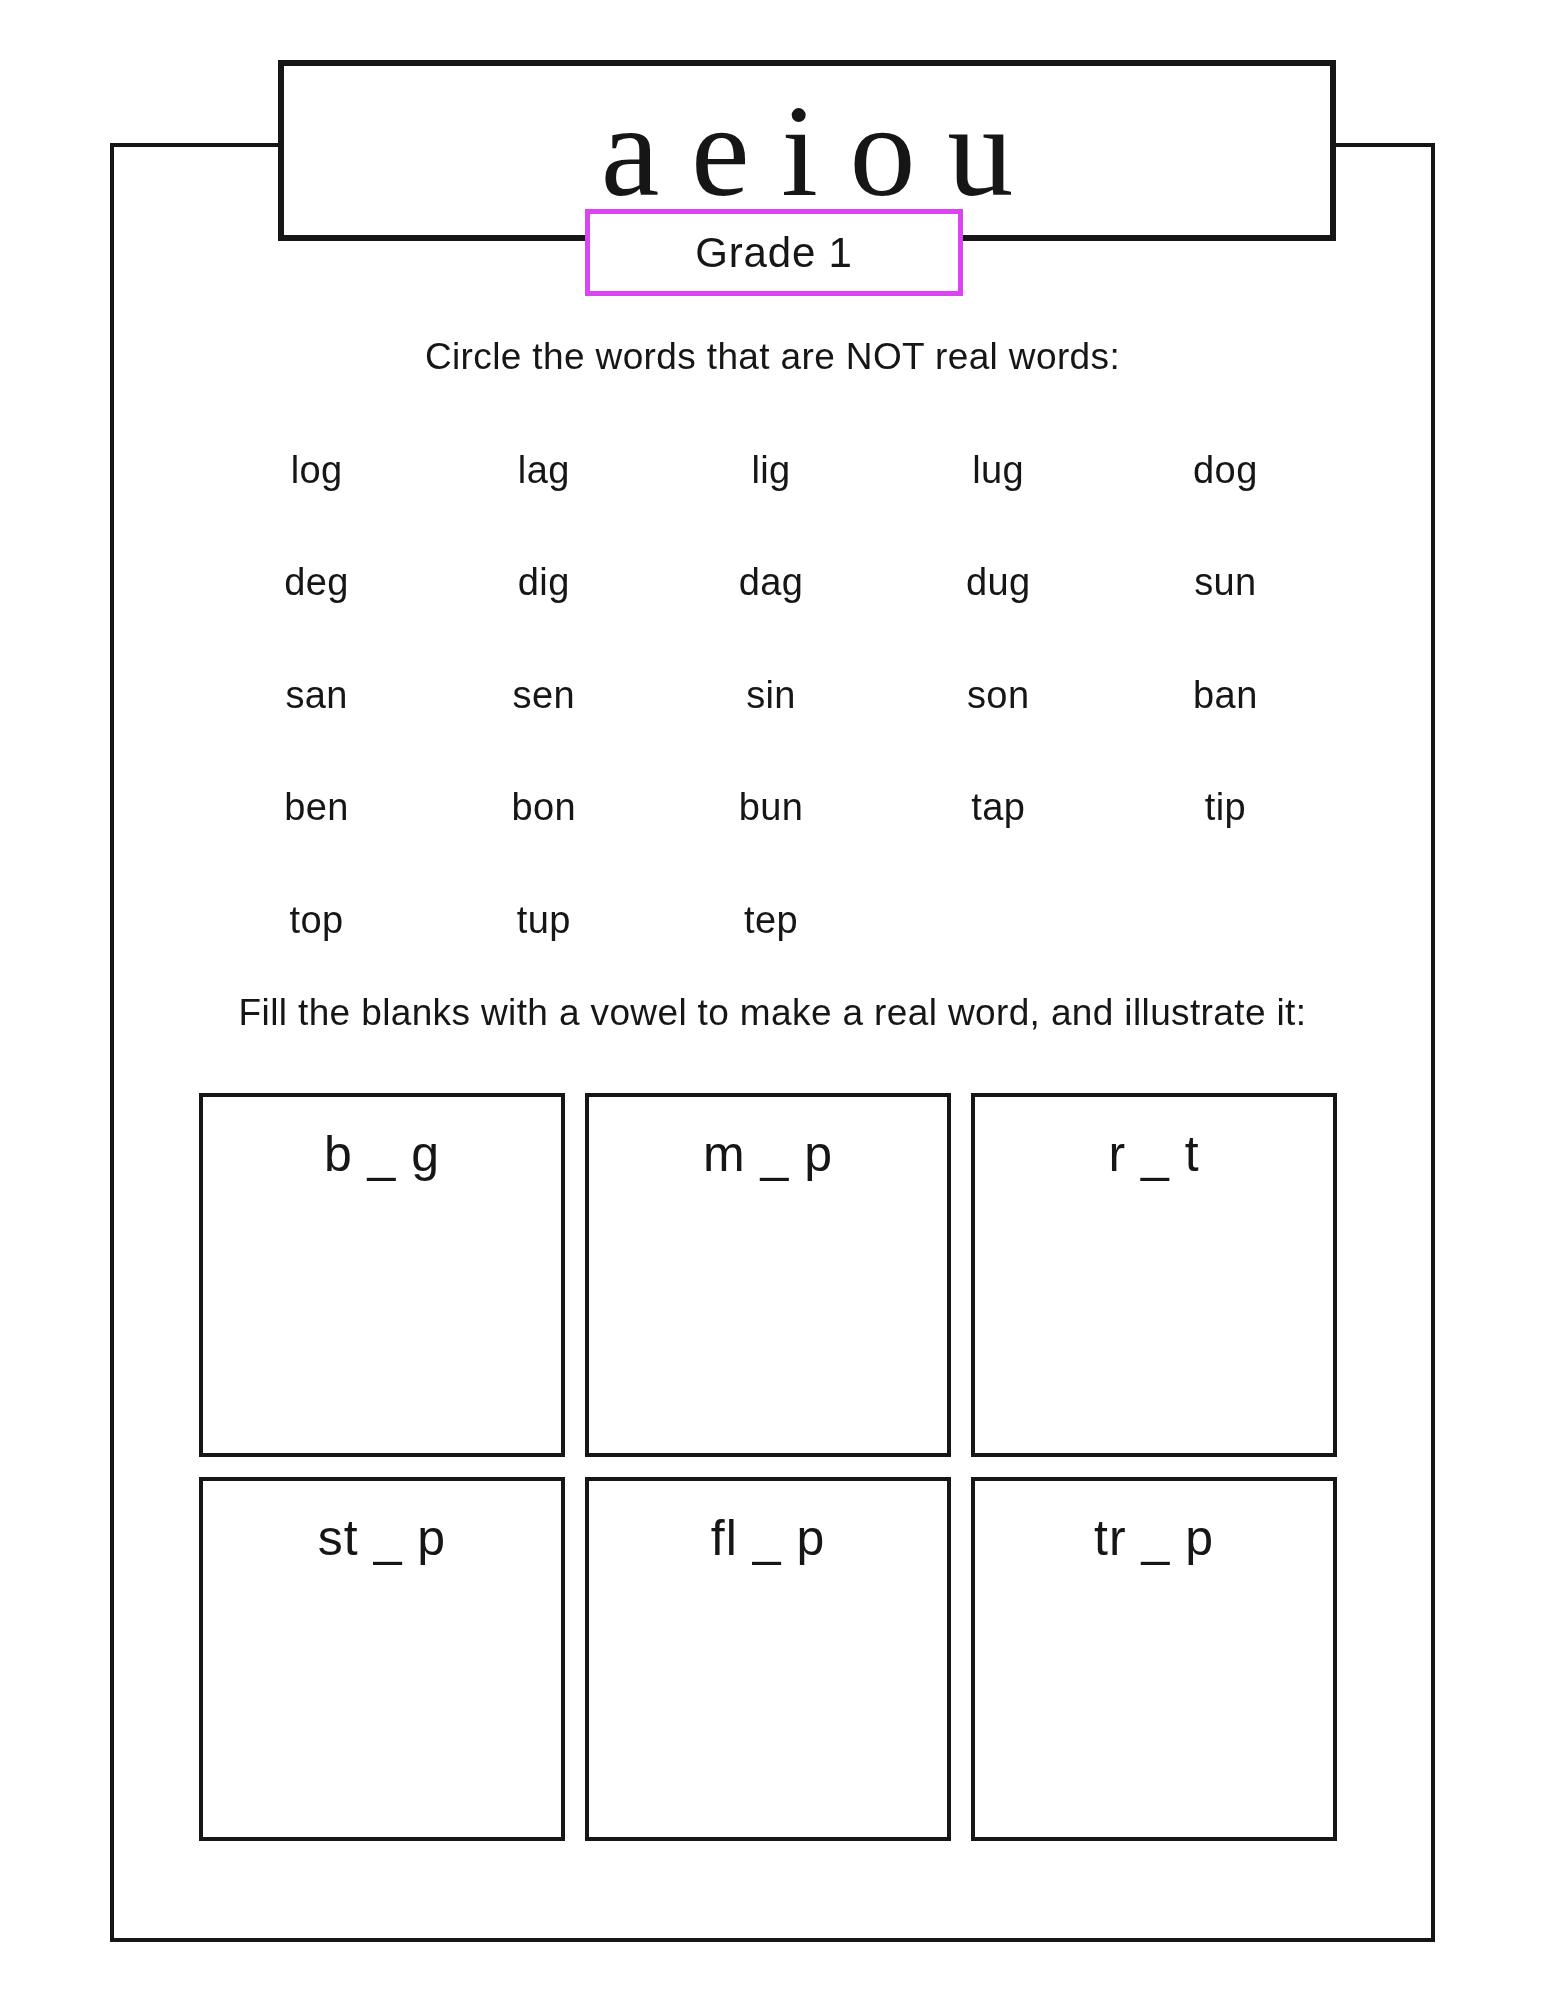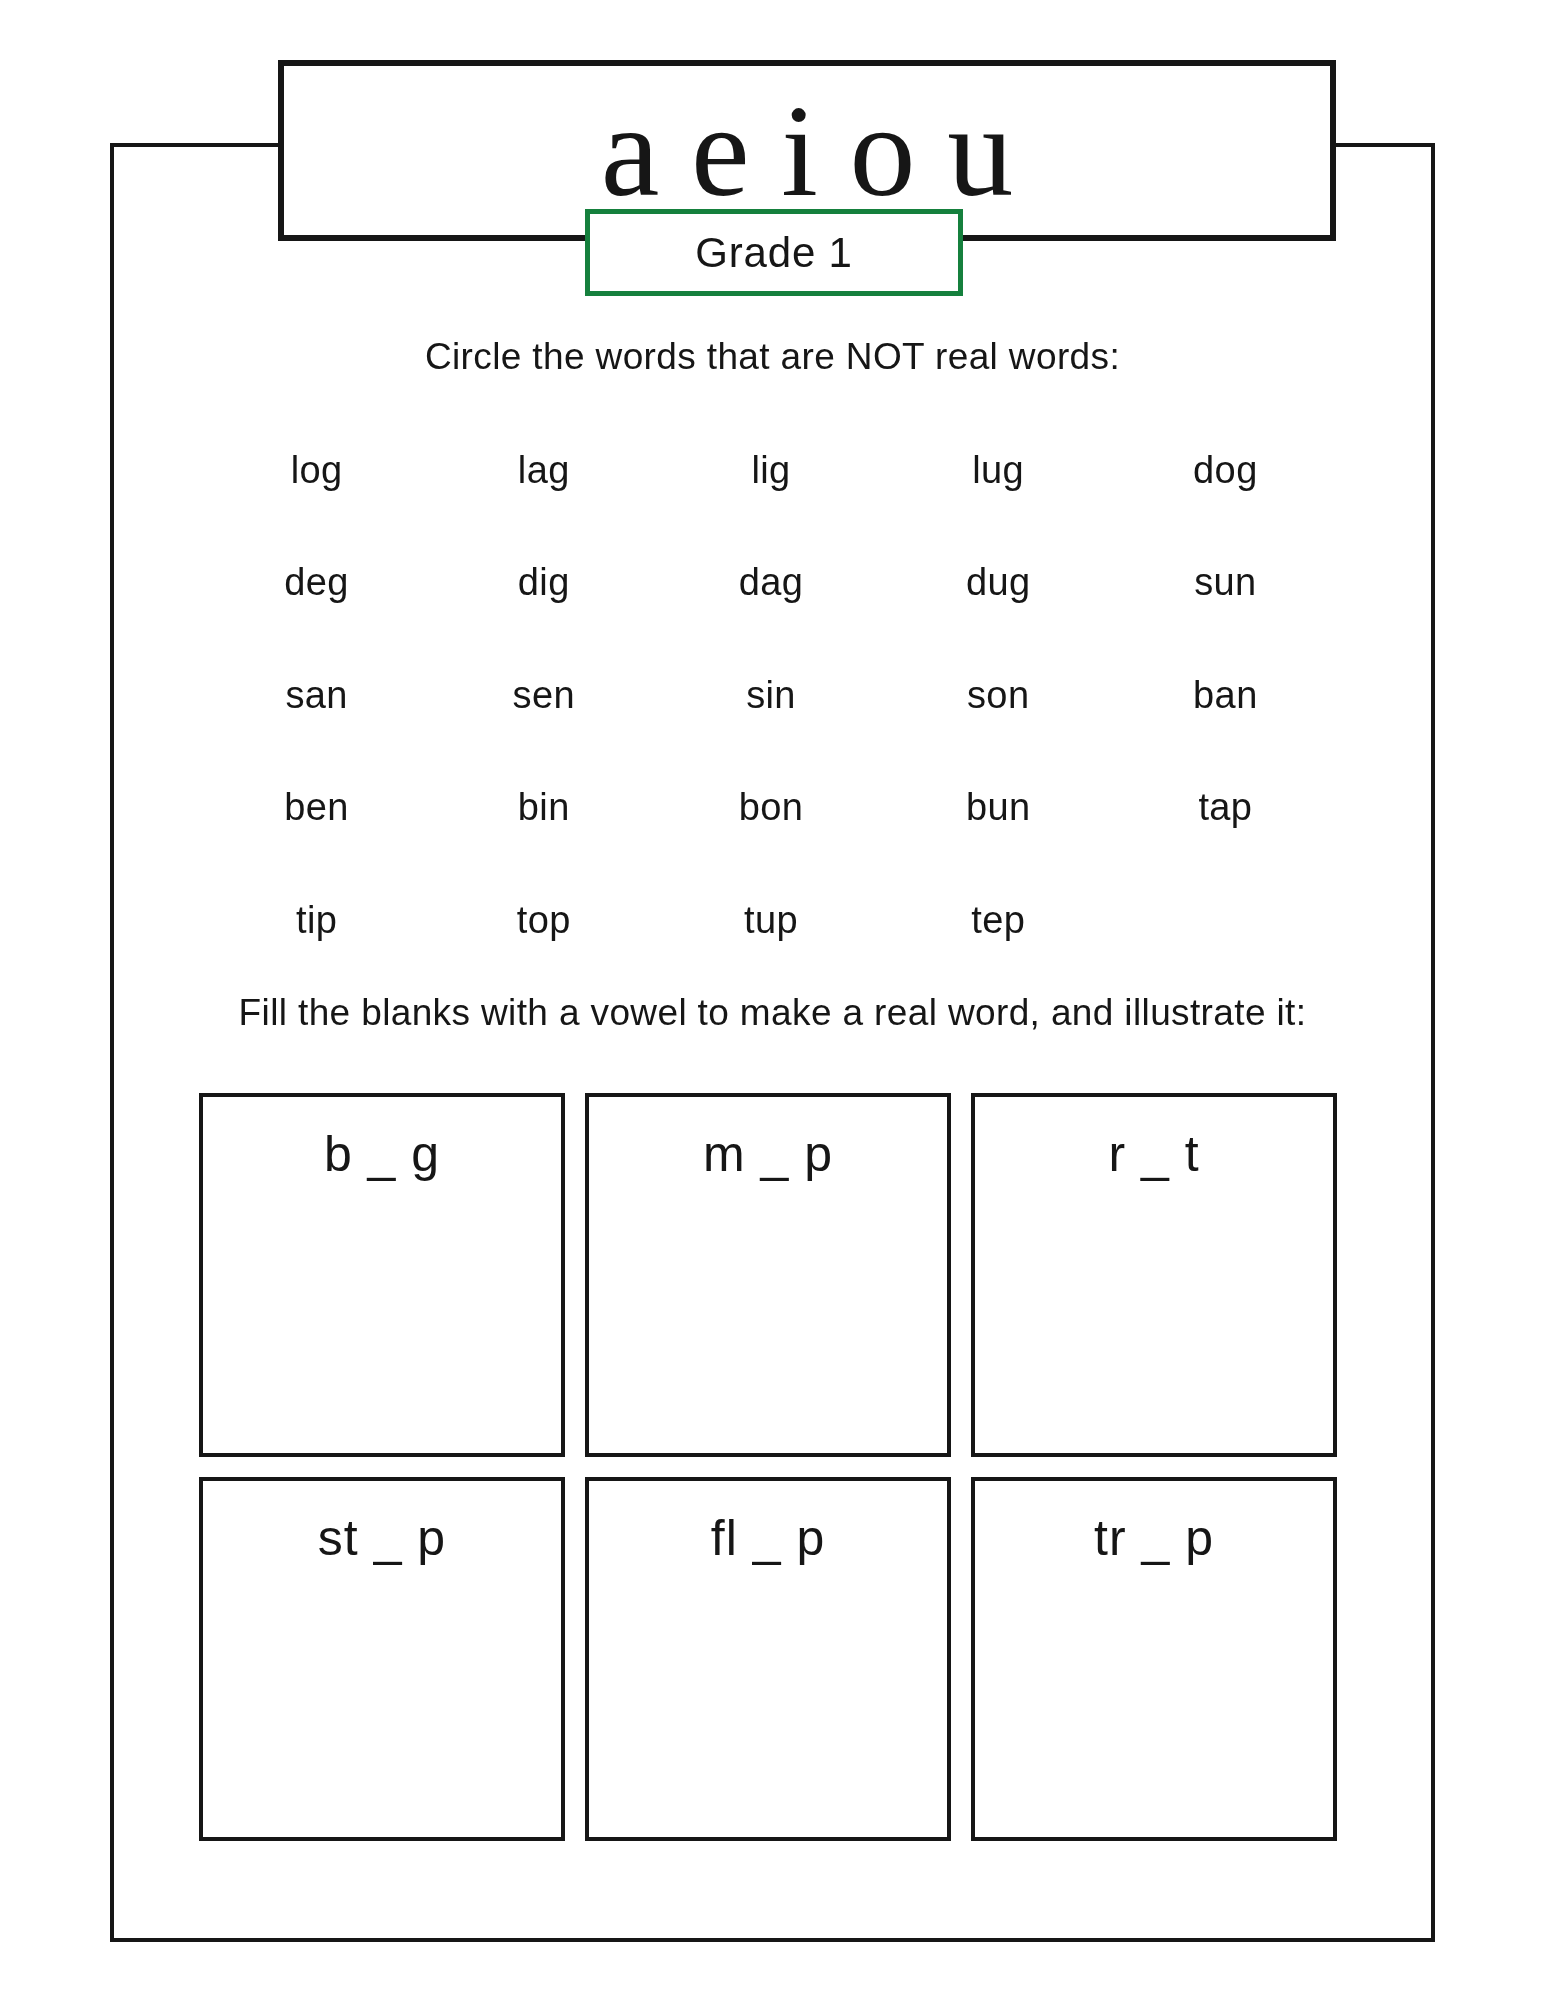--- a/index.html
+++ b/index.html
@@ -37,21 +37,21 @@
     letter-spacing: 0.24em;
     padding-left: 0.24em; 
     line-height: 1;
     white-space: nowrap;
   }
   .grade-badge {
     position: absolute;
     left: 585px; top: 209px;
     width: 378px; height: 87px;
     background: #ffffff;
-    border: 5px solid #15803d;
+    border: 5px solid #d946ef;
     box-sizing: border-box;
     display: flex; align-items: center; justify-content: center;
     z-index: 3;
   }
   .grade-text {
     font-size: 42px;
     letter-spacing: 0.02em;
   }
   .instruction {
     position: absolute;
@@ -133,21 +133,20 @@
   <div class="word-cell">dug</div>
 
   <div class="word-cell">sun</div>
   <div class="word-cell">san</div>
   <div class="word-cell">sen</div>
   <div class="word-cell">sin</div>
   <div class="word-cell">son</div>
 
   <div class="word-cell">ban</div>
   <div class="word-cell">ben</div>
-  <div class="word-cell">bin</div>
   <div class="word-cell">bon</div>
   <div class="word-cell">bun</div>
 
   <div class="word-cell">tap</div>
   <div class="word-cell">tip</div>
   <div class="word-cell">top</div>
   <div class="word-cell">tup</div>
   <div class="word-cell">tep</div>
 </div>
 

